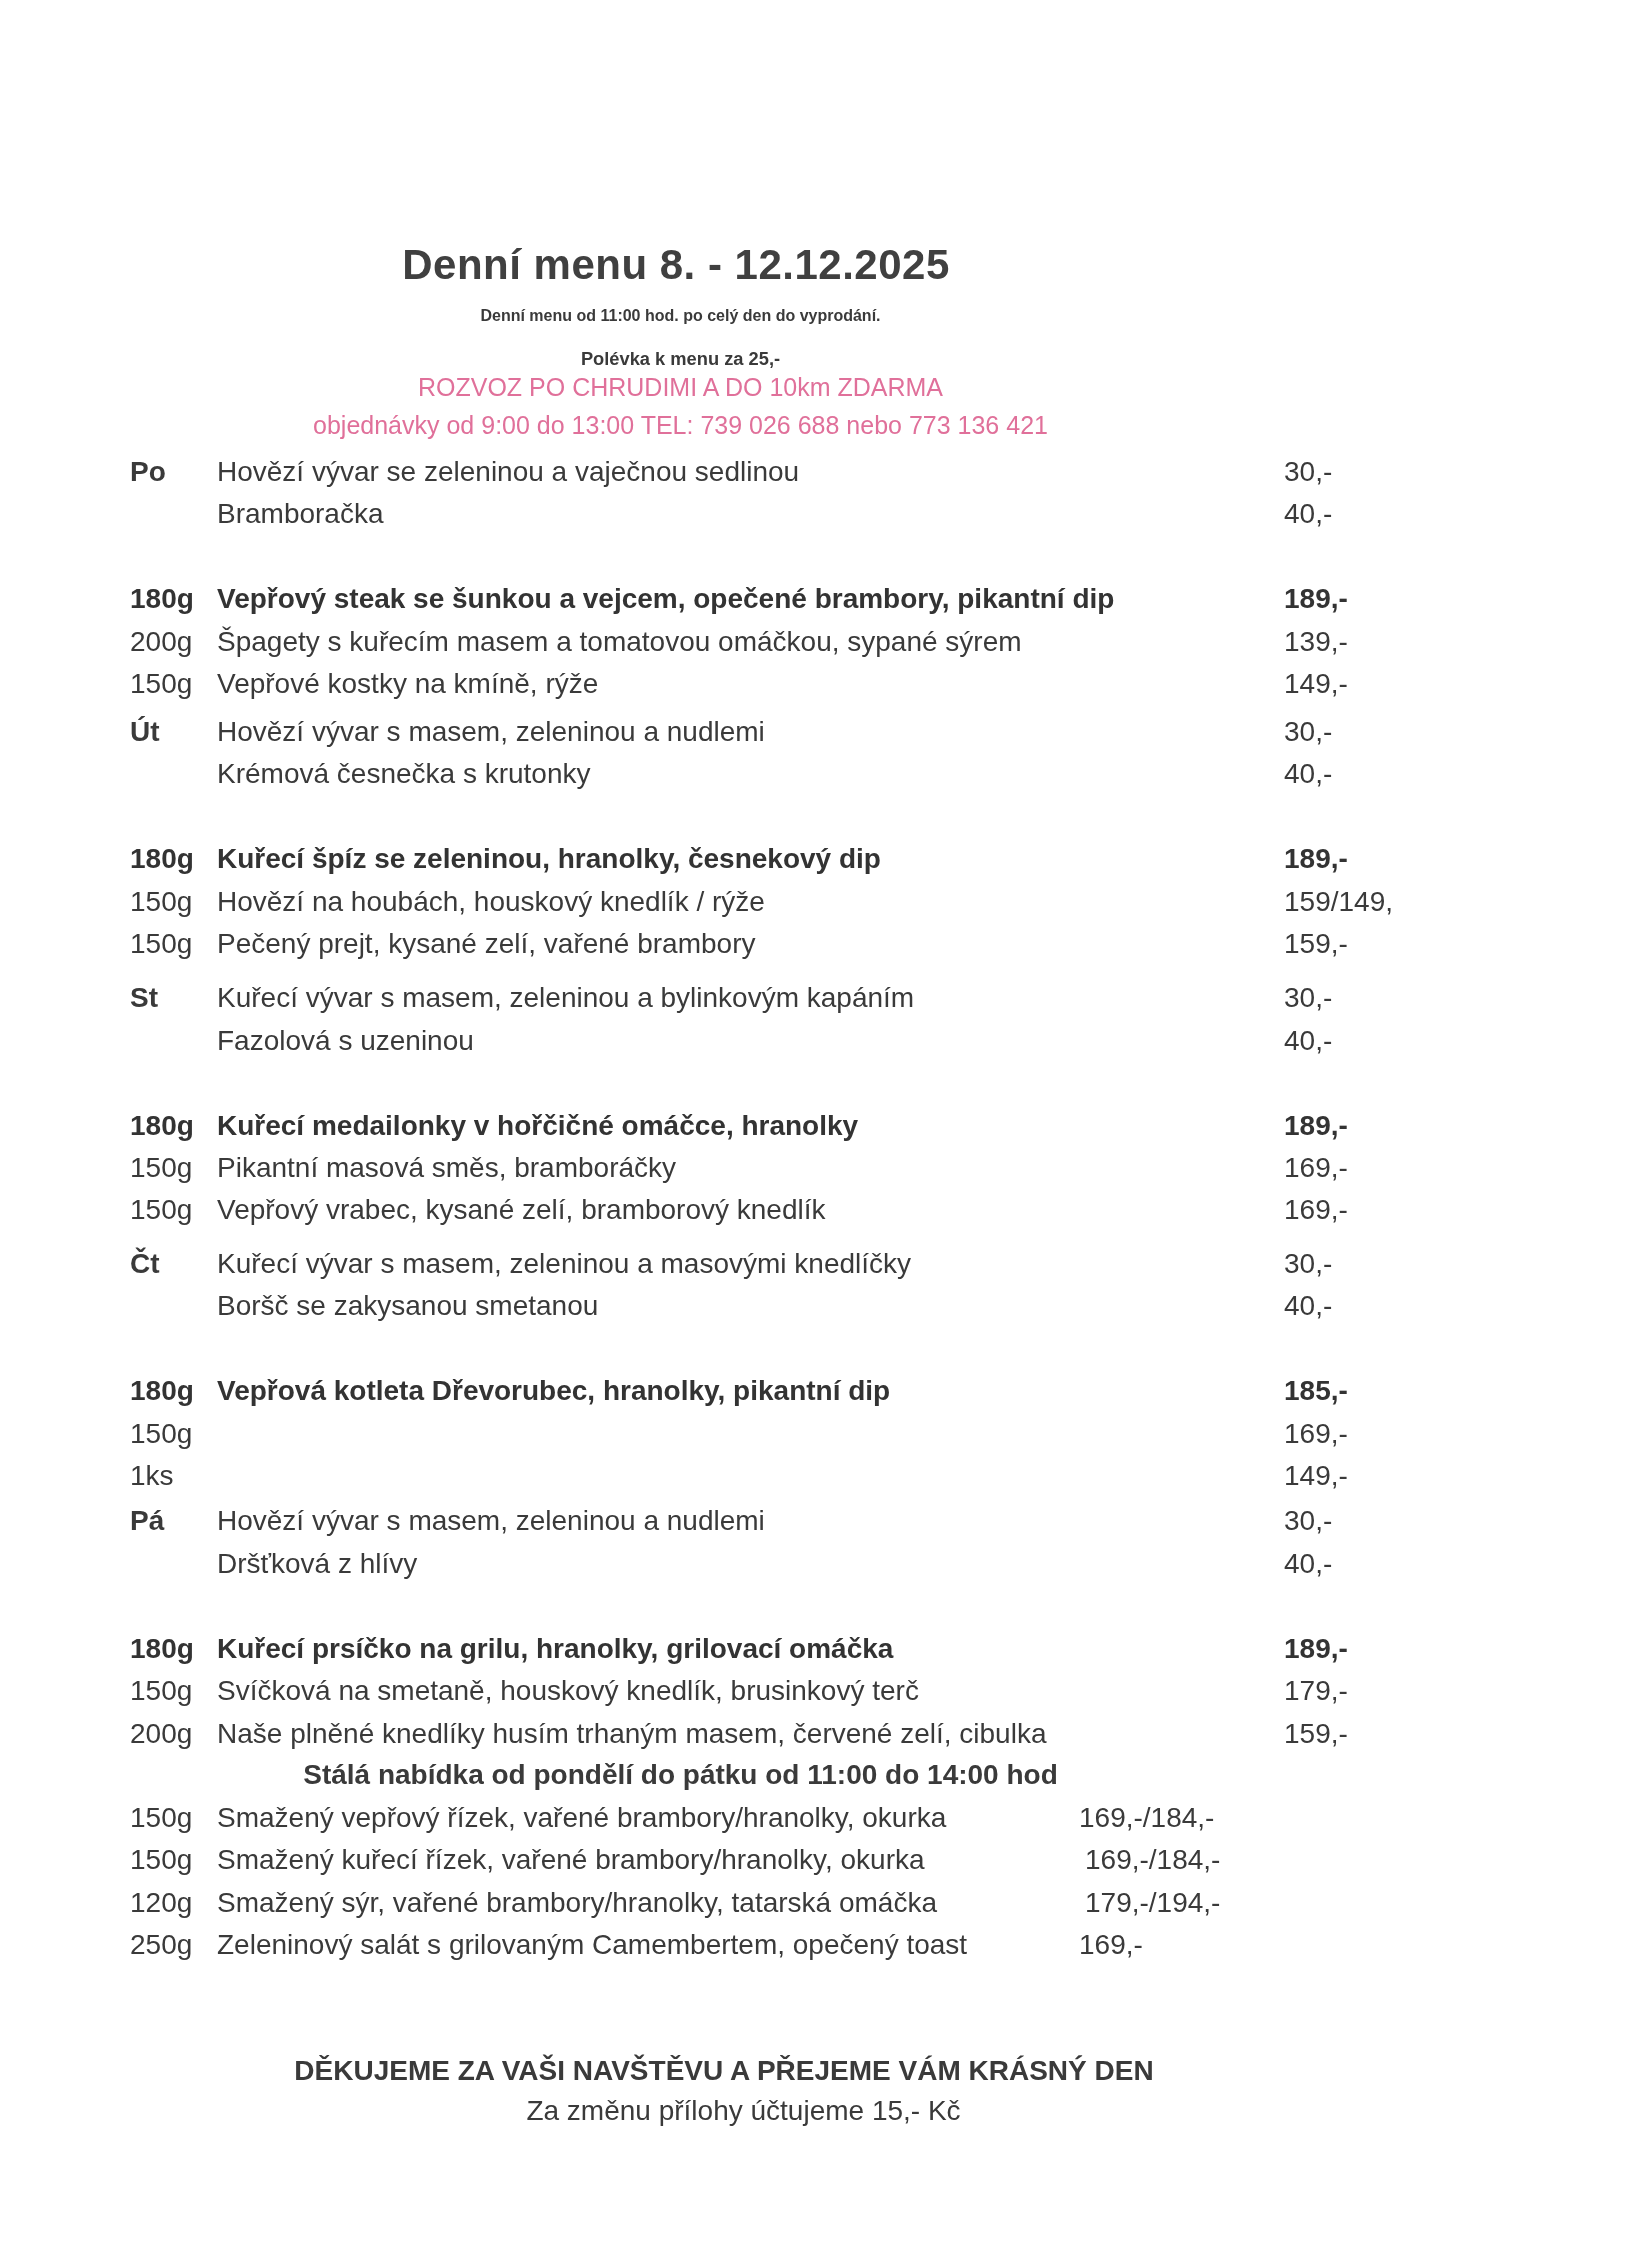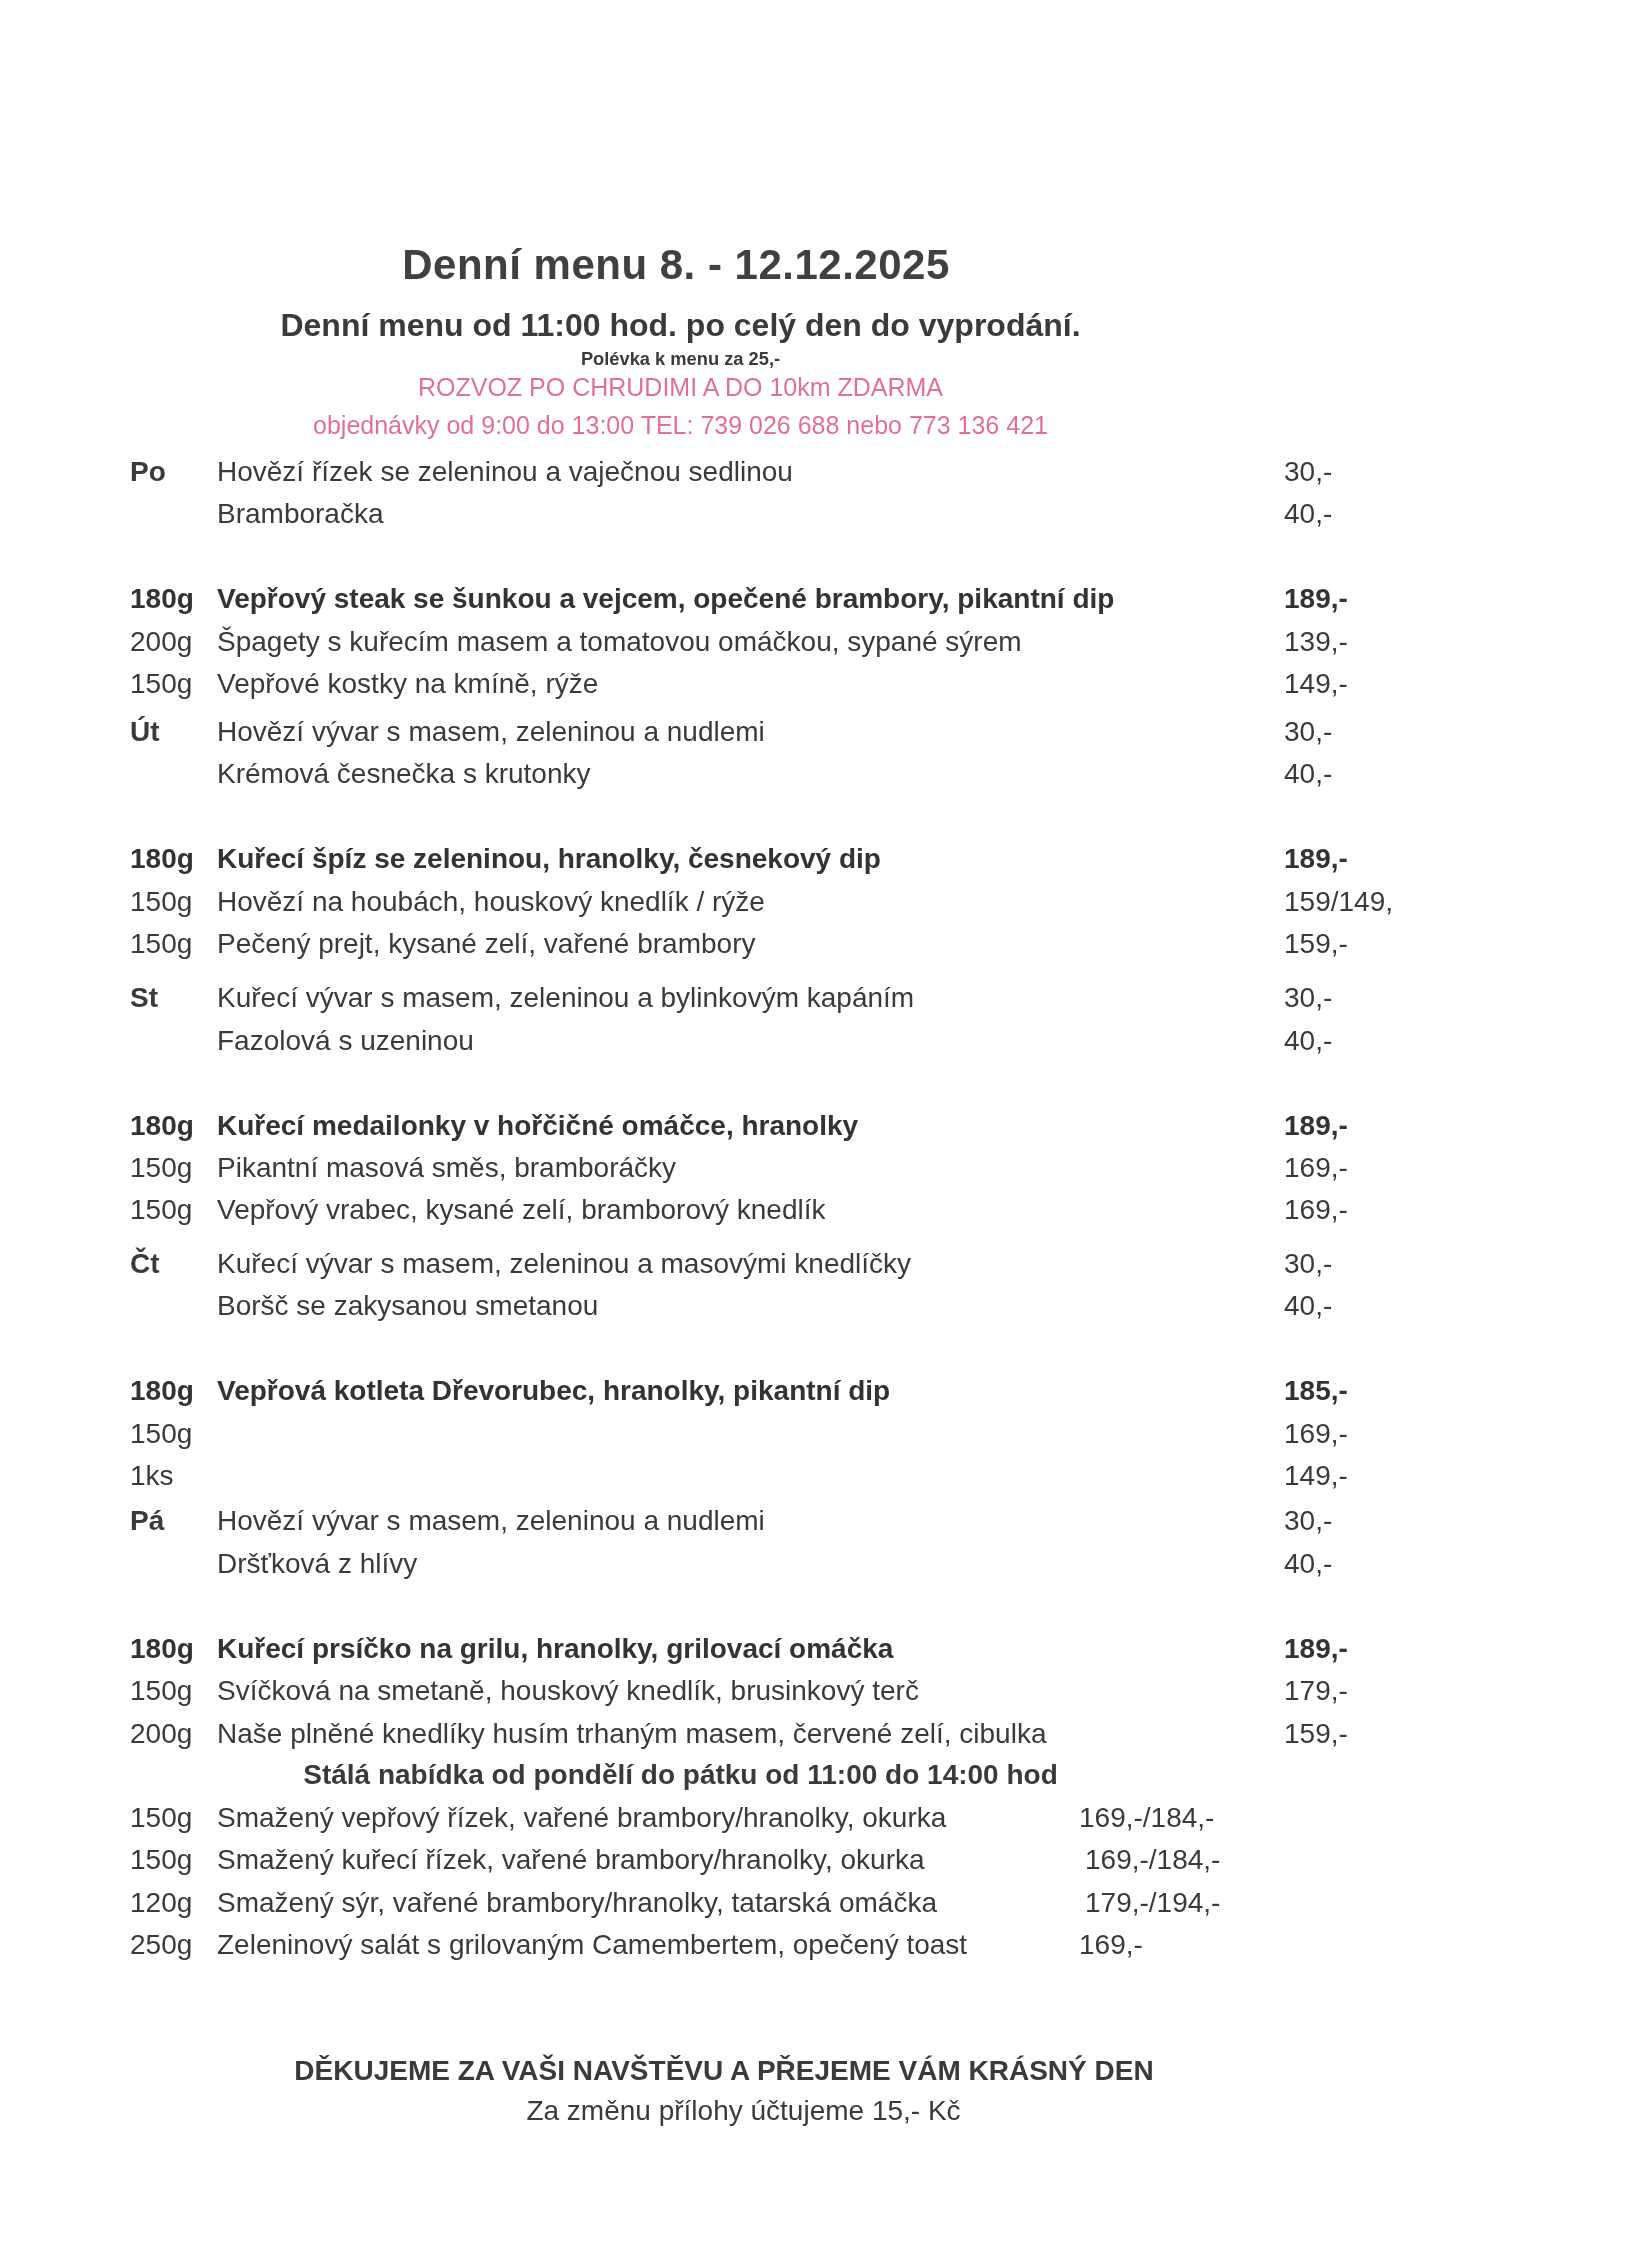--- a/index.html
+++ b/index.html
@@ -5,21 +5,21 @@
     html, body { margin: 0; padding: 0; background: #ffffff; }
     body {
       width: 1641px; height: 2257px; position: relative; overflow: hidden;
       font-family: "Liberation Sans", sans-serif; color: #3a3a3a;
     }
     .title {
       position: absolute; left: 0; width: 1352px; top: 241px; text-align: center;
       font-size: 42px; font-weight: bold; color: #404040; letter-spacing: 0.5px;
     }
     .sub { position: absolute; left: 0; width: 1361px; text-align: center; }
-    .sub1 { top: 307px; font-size: 32px; font-weight: bold; }
+    .sub1 { top: 307px; font-size: 16px; font-weight: bold; }
     .sub2 { top: 348px; font-size: 18.3px; font-weight: bold; }
     .pink { color: #e0709a; font-size: 25px; }
     .sub3 { top: 373px; }
     .sub4 { top: 411px; }
     .row {
       position: absolute; left: 0; height: 39px; width: 1313px;
       font-size: 28px; line-height: 39px; color: #3a3a3a;
     }
     .row .lead { position: absolute; left: 130px; }
     .row .name { position: absolute; left: 217px; white-space: nowrap; }
@@ -47,21 +47,21 @@
   <div class="title">Denní menu 8. - 12.12.2025</div>
   <div class="sub sub1">Denní menu od 11:00 hod. po celý den do vyprodání.</div>
   <div class="sub sub2">Polévka k menu za 25,-</div>
   <div class="sub sub3 pink">ROZVOZ PO CHRUDIMI A DO 10km ZDARMA</div>
   <div class="sub sub4 pink">objednávky od 9:00 do 13:00   TEL: 739 026 688 nebo 773 136 421</div>
 
   <div id="days-container">
       <div>
         <div class="row " style="top: 452px;">
           <span class="lead day">Po</span>
-          <span class="name">Hovězí řízek se zeleninou a vaječnou sedlinou</span>
+          <span class="name">Hovězí vývar se zeleninou a vaječnou sedlinou</span>
           <span class="price">30,-</span>
         </div>
         <div class="row " style="top: 494px;">
           <span class="name">Bramboračka</span>
           <span class="price">40,-</span>
         </div>
         <div class="row bold" style="top: 579px;">
           <span class="lead ">180g</span>
           <span class="name">Vepřový steak se šunkou a vejcem, opečené brambory, pikantní dip</span>
           <span class="price">189,-</span>

